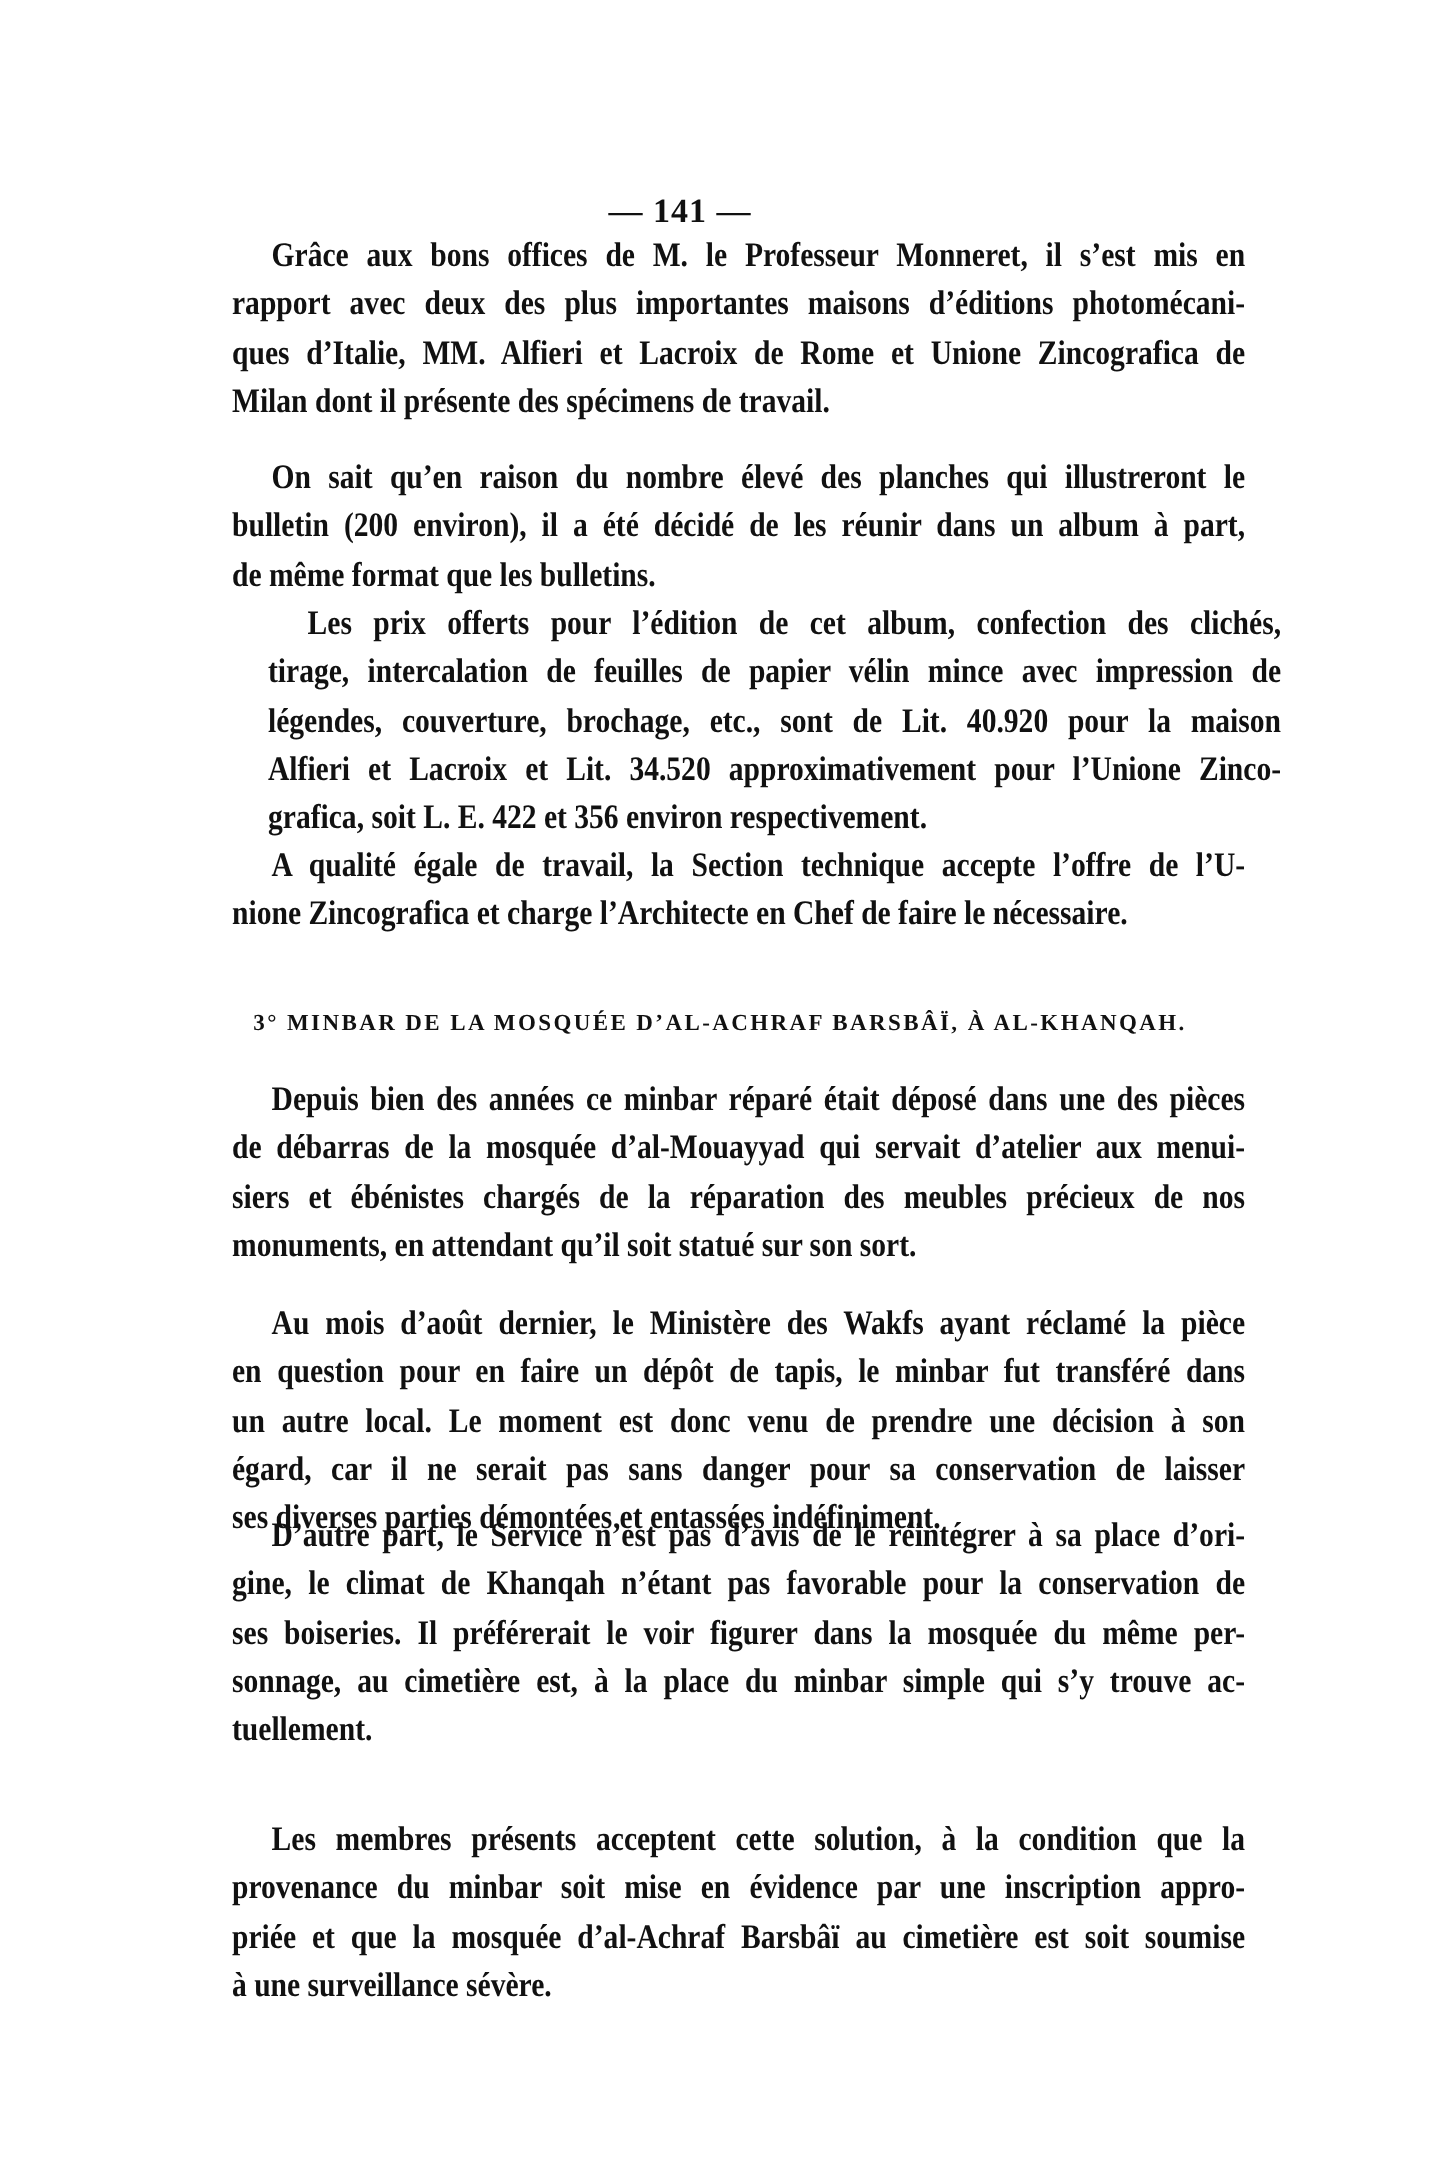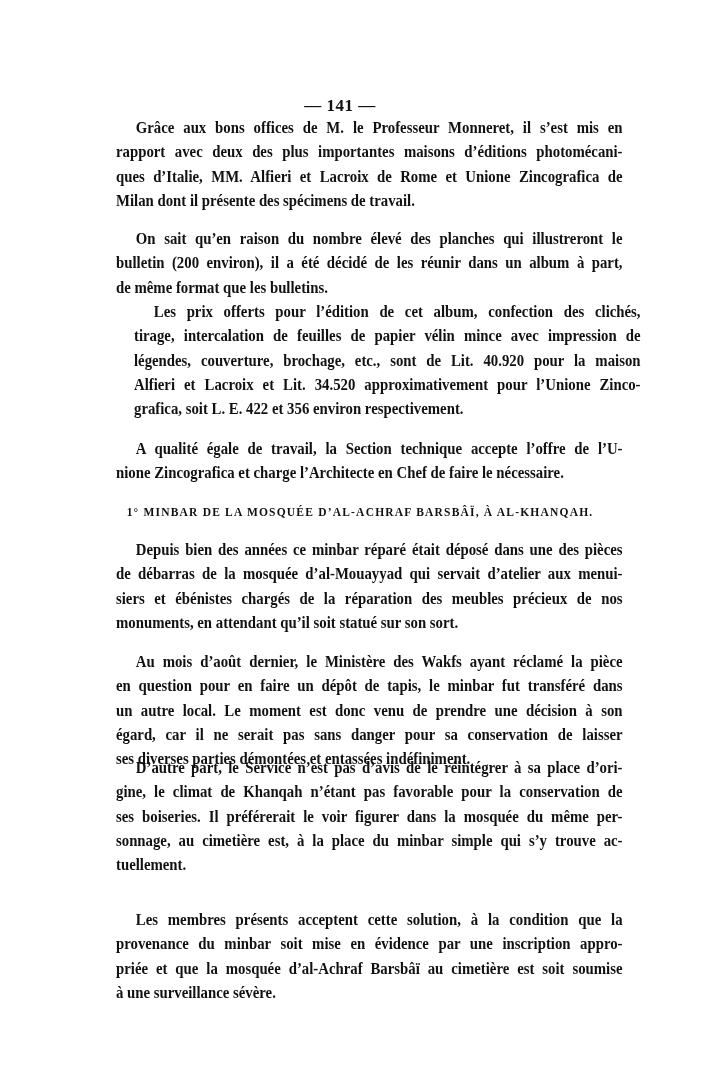--- a/index.html
+++ b/index.html
@@ -11,21 +11,21 @@
   .line { height: 24.3px; line-height: 24.3px; font-size: 17.2px; font-weight: bold;
           white-space: nowrap; text-align: justify; text-align-last: justify;
           transform: scaleX(0.86); transform-origin: left center; width: 589px; }
   .line.indent { padding-left: 23px; width: 566px; }
   .line.last { text-align-last: left; }
   .heading { position: absolute; top: 506px; left: 0; width: 720px; text-align: center;
              font-size: 11.5px; font-weight: bold; letter-spacing: 1.2px; font-variant: small-caps; }
   #p1 { top: 116px; }
   #p2 { top: 227px; }
   #p3 { top: 300px; margin-left: 18px; }
-  #p4 { top: 437px; }
+  #p4 { top: 421px; }
   #p5 { top: 538px; }
   #p6 { top: 650px; }
   #p7 { top: 756px; }
   #p8 { top: 908px; }
 </style>
 </head>
 <body>
 
 <div class="page-number">— 141 —</div>
 
@@ -48,21 +48,21 @@
   <div class="line">légendes, couverture, brochage, etc., sont de Lit. 40.920 pour la maison</div>
   <div class="line">Alfieri et Lacroix et Lit. 34.520 approximativement pour l’Unione Zinco-</div>
   <div class="line last">grafica, soit L. E. 422 et 356 environ respectivement.</div>
 </div>
 
 <div class="block" id="p4">
   <div class="line indent">A qualité égale de travail, la Section technique accepte l’offre de l’U-</div>
   <div class="line last">nione Zincografica et charge l’Architecte en Chef de faire le nécessaire.</div>
 </div>
 
-<div class="heading">1° MINBAR DE LA MOSQUÉE D’AL-ACHRAF BARSBÂÏ, À AL-KHANQAH.</div>
+<div class="heading">3° MINBAR DE LA MOSQUÉE D’AL-ACHRAF BARSBÂÏ, À AL-KHANQAH.</div>
 
 <div class="block" id="p5">
   <div class="line indent">Depuis bien des années ce minbar réparé était déposé dans une des pièces</div>
   <div class="line">de débarras de la mosquée d’al-Mouayyad qui servait d’atelier aux menui-</div>
   <div class="line">siers et ébénistes chargés de la réparation des meubles précieux de nos</div>
   <div class="line last">monuments, en attendant qu’il soit statué sur son sort.</div>
 </div>
 
 <div class="block" id="p6">
   <div class="line indent">Au mois d’août dernier, le Ministère des Wakfs ayant réclamé la pièce</div>

